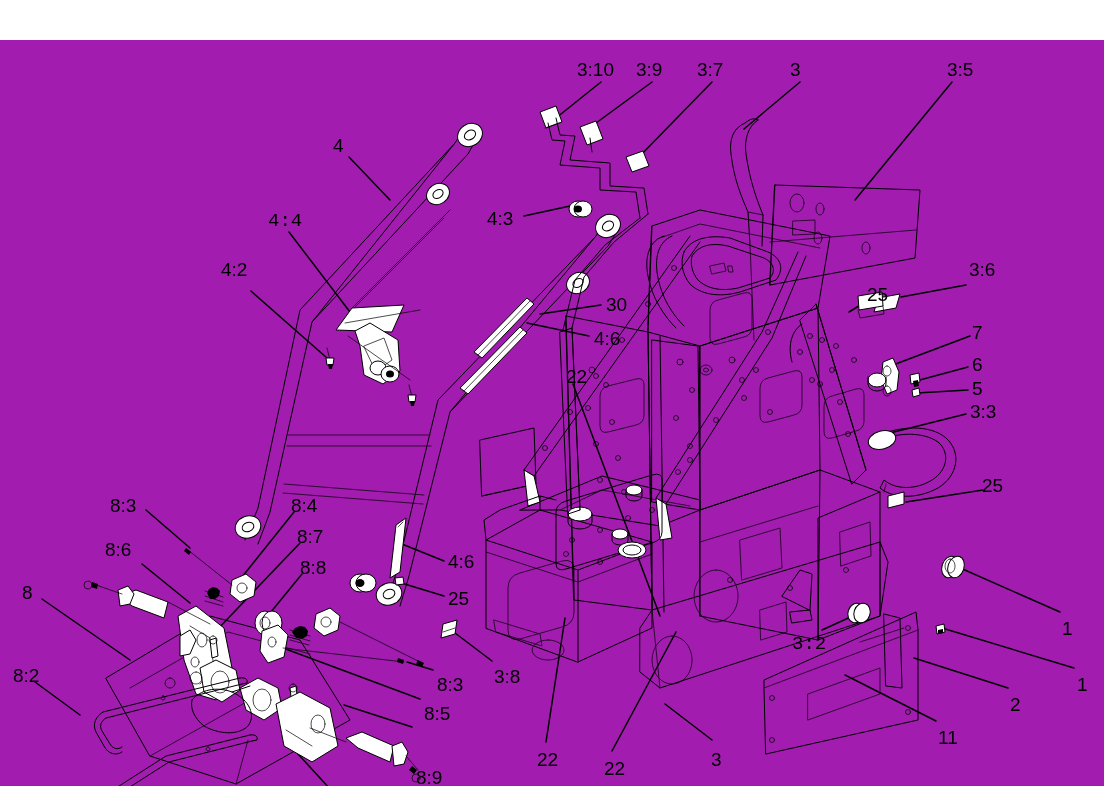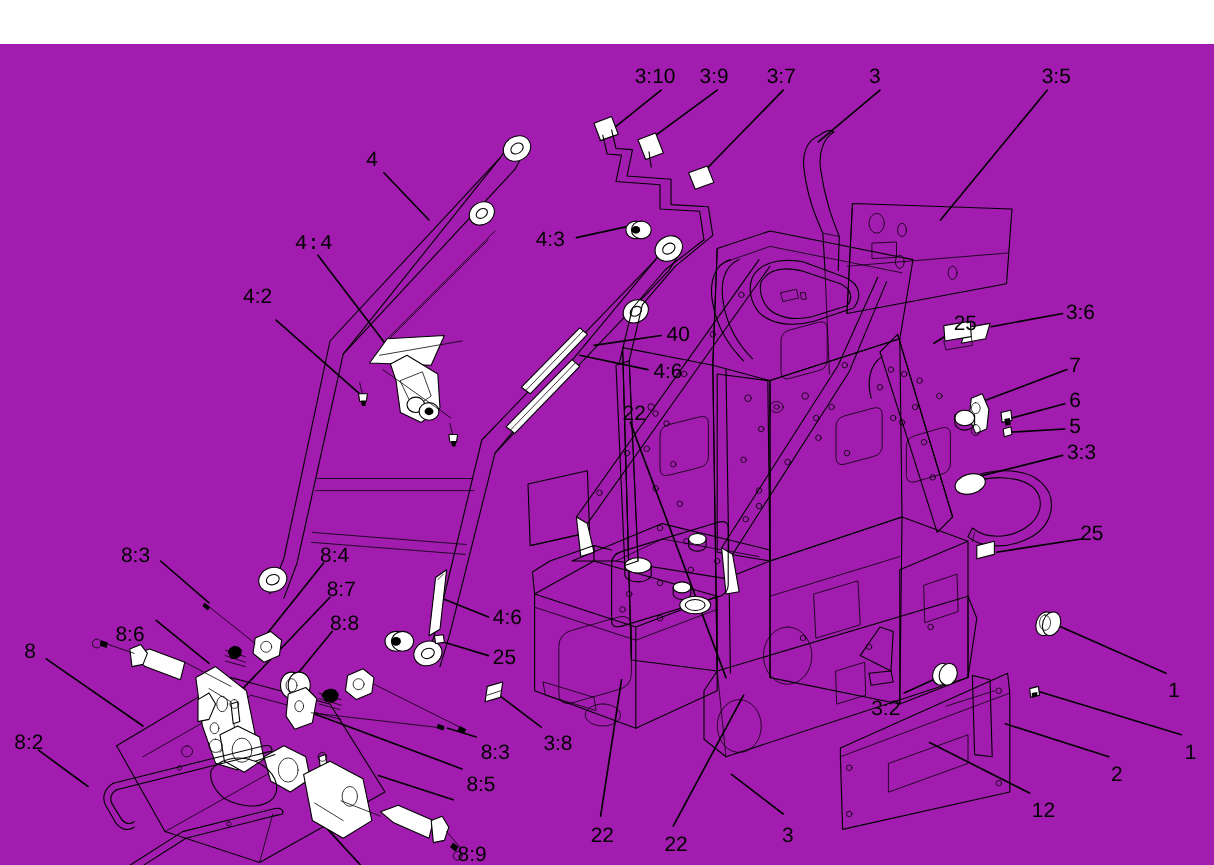--- a/index.html
+++ b/index.html
@@ -554,47 +554,47 @@
 
   <div id="labels">
       <div class="callout" style="left: 577px; top: 20px;">3:10</div>
       <div class="callout" style="left: 636px; top: 20px;">3:9</div>
       <div class="callout" style="left: 697px; top: 20px; text-align: right;">3:7</div>
       <div class="callout" style="left: 790px; top: 20px;">3</div>
       <div class="callout" style="left: 947px; top: 20px;">3:5</div>
       <div class="callout" style="left: 333px; top: 96px;">4</div>
       <div class="callout" style="left: 487px; top: 169px; text-align: right;">4:3</div>
       <div class="callout" style="left: 268px; top: 172px; font-family: Liberation Mono, monospace;">4:4</div>
-      <div class="callout" style="left: 969px; top: 235px; text-align: right;">3:6</div>
+      <div class="callout" style="left: 969px; top: 220px; text-align: right;">3:6</div>
       <div class="callout" style="left: 867px; top: 245px;">25</div>
       <div class="callout" style="left: 221px; top: 220px;">4:2</div>
-      <div class="callout" style="left: 606px; top: 255px;">40</div>
+      <div class="callout" style="left: 606px; top: 255px;">30</div>
       <div class="callout" style="left: 594px; top: 289px;">4:6</div>
       <div class="callout" style="left: 972px; top: 283px;">7</div>
       <div class="callout" style="left: 972px; top: 315px;">6</div>
       <div class="callout" style="left: 972px; top: 339px;">5</div>
       <div class="callout" style="left: 970px; top: 362px;">3:3</div>
       <div class="callout" style="left: 566px; top: 327px;">22</div>
       <div class="callout" style="left: 982px; top: 436px;">25</div>
       <div class="callout" style="left: 1062px; top: 579px;">1</div>
       <div class="callout" style="left: 110px; top: 456px;">8:3</div>
       <div class="callout" style="left: 291px; top: 456px;">8:4</div>
       <div class="callout" style="left: 297px; top: 487px;">8:7</div>
-      <div class="callout" style="left: 105px; top: 528px;">8:6</div>
+      <div class="callout" style="left: 105px; top: 500px;">8:6</div>
       <div class="callout" style="left: 300px; top: 518px;">8:8</div>
       <div class="callout" style="left: 448px; top: 512px;">4:6</div>
       <div class="callout" style="left: 448px; top: 549px;">25</div>
       <div class="callout" style="left: 22px; top: 543px;">8</div>
       <div class="callout" style="left: 494px; top: 627px;">3:8</div>
       <div class="callout" style="left: 437px; top: 635px;">8:3</div>
       <div class="callout" style="left: 424px; top: 664px;">8:5</div>
       <div class="callout" style="left: 416px; top: 728px;">8:9</div>
       <div class="callout" style="left: 13px; top: 626px;">8:2</div>
       <div class="callout" style="left: 320px; top: 760px;">8:1</div>
       <div class="callout" style="left: 537px; top: 710px;">22</div>
       <div class="callout" style="left: 604px; top: 719px;">22</div>
       <div class="callout" style="left: 711px; top: 710px;">3</div>
-      <div class="callout" style="left: 792px; top: 595px;">3:2</div>
+      <div class="callout" style="left: 792px; top: 595px; font-family: Liberation Mono, monospace;">3:2</div>
       <div class="callout" style="left: 1077px; top: 635px;">1</div>
       <div class="callout" style="left: 1010px; top: 655px;">2</div>
-      <div class="callout" style="left: 938px; top: 688px;">12</div>
+      <div class="callout" style="left: 938px; top: 688px;">11</div>
     </div>
 </div>
 
 </body></html>

